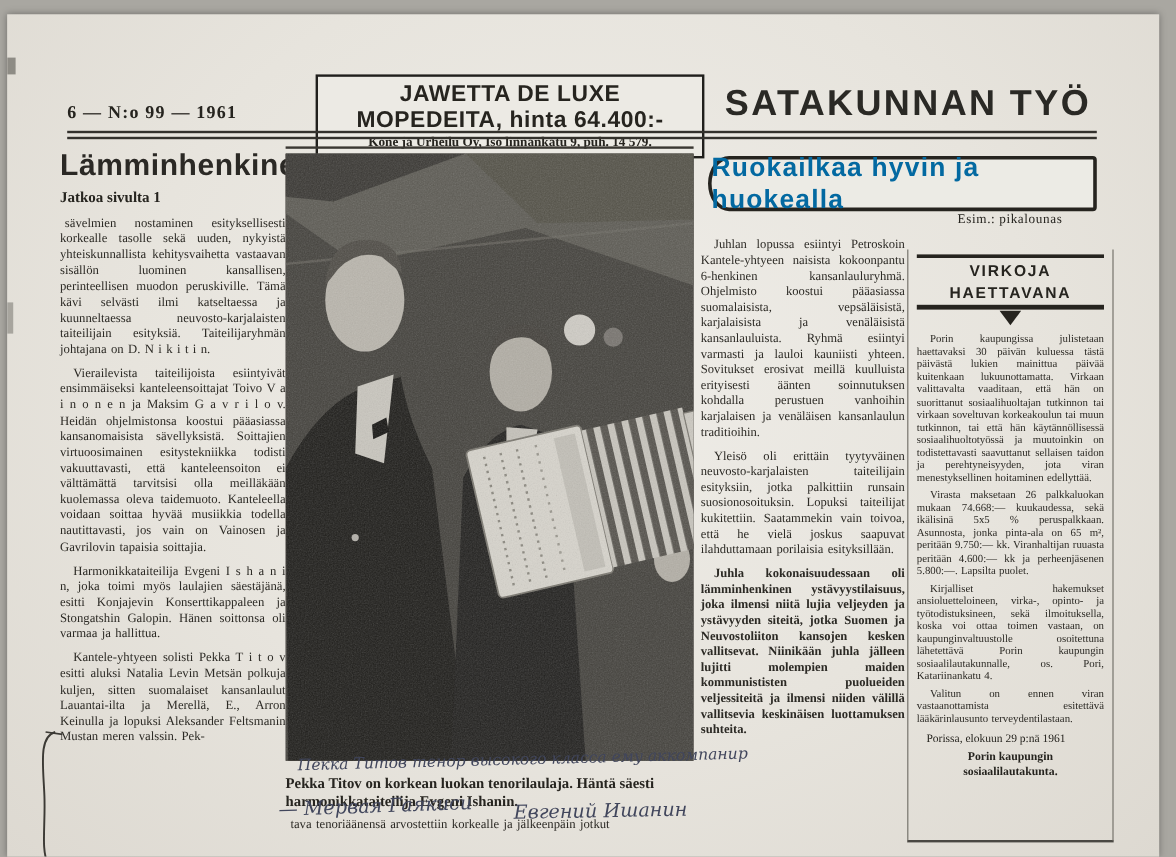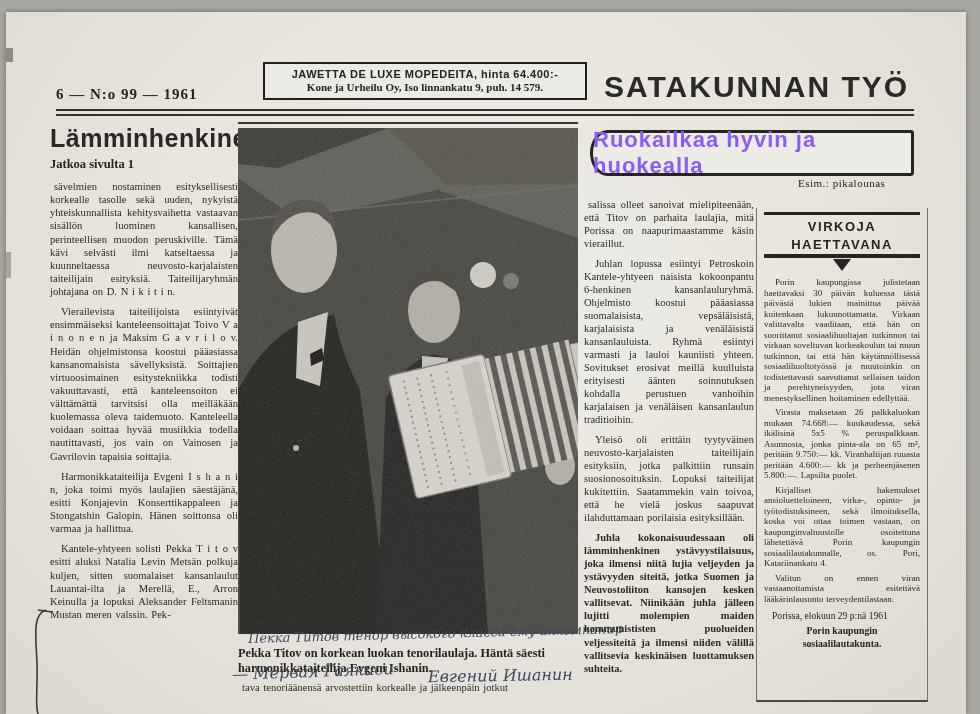--- a/index.html
+++ b/index.html
@@ -15,21 +15,21 @@
       radial-gradient(ellipse at 50% 40%, #efede8 0%, #e7e4dd 55%, #ddd9d1 100%);
     box-shadow:0 0 6px rgba(0,0,0,.35);
     overflow:hidden;
   }
   
   .issue{position:absolute;left:50px;top:74px;font-size:15px;font-weight:bold;letter-spacing:1px;}
   .adbox{
     position:absolute;left:257px;top:50px;width:304px;padding:4px 8px 5px;
     border:2px solid #201f1c;text-align:center;background:#eceae4;
   }
-  .adbox .l1{font-family:"Liberation Sans",sans-serif;font-weight:bold;font-size:11px;letter-spacing:.5px;}
+  .adbox .l1{font-family:"Liberation Sans",sans-serif;font-weight:bold;font-size:19px;letter-spacing:.5px;}
   .adbox .l2{font-weight:bold;font-size:11px;margin-top:1px;}
   .masthead{
     position:absolute;left:598px;top:58px;width:330px;
     font-family:"Liberation Sans",sans-serif;font-weight:bold;
     font-size:30px;letter-spacing:2px;color:#2a2925;
   }
   .toprule{position:absolute;left:50px;right:52px;top:97px;height:3px;
     border-top:2px solid #33312c;border-bottom:2px solid #33312c;}
   
   .colL{position:absolute;left:44px;top:112px;width:188px;}
@@ -59,21 +59,21 @@
   .hand.bot{left:-6px;top:540px;font-size:16px;transform:rotate(-2deg);}
   .hand.bot2{left:190px;top:544px;font-size:16px;transform:rotate(-1deg);}
   .belowcols{display:flex;gap:12px;margin-top:4px;}
   .belowcols p{flex:1;margin:0;}
   
   .resto{
     position:absolute;left:584px;top:118px;width:318px;height:40px;
     border:3px solid #26241f;border-radius:26px 5px 5px 26px / 34px 5px 5px 34px;
     display:flex;align-items:center;justify-content:center;background:#ecebe5;
   }
-  .resto .t{font-family:"Liberation Sans",sans-serif;font-weight:bold;font-size:22px;letter-spacing:1px;color:#8b5cf6;}
+  .resto .t{font-family:"Liberation Sans",sans-serif;font-weight:bold;font-size:22px;letter-spacing:1px;color:#0369a1;}
   .resto-sub{position:absolute;left:792px;top:165px;font-size:11px;letter-spacing:.5px;}
   
   .colM{position:absolute;left:578px;top:186px;width:170px;}
   .colM p.body{font-size:10.5px;}
   .colM p.last{font-weight:bold;}
   
   .colR{
     position:absolute;left:750px;top:196px;width:172px;height:494px;
     border-left:1px solid #76736c;border-right:1px solid #76736c;
     border-bottom:2px solid #4a4843;padding:0 7px;box-sizing:border-box;overflow:hidden;
@@ -190,21 +190,20 @@
       <p class="body noindent">tava tenoriäänensä arvostettiin korkealle ja jälkeenpäin jotkut</p>
     </div>
   </div>
 
   <div class="resto">
     <span class="t">Ruokailkaa hyvin ja huokealla</span>
   </div>
   <div class="resto-sub">Esim.: pikalounas</div>
 
   <div class="colM">
-    <p class="body noindent">salissa olleet sanoivat mielipiteenään, että Titov on parhaita laulajia, mitä Porissa on naapurimaastamme käsin vieraillut.</p>
     <p class="body">Juhlan lopussa esiintyi Petroskoin Kantele-yhtyeen naisista kokoonpantu 6-henkinen kansanlauluryhmä. Ohjelmisto koostui pääasiassa suomalaisista, vepsäläisistä, karjalaisista ja venäläisistä kansanlauluista. Ryhmä esiintyi varmasti ja lauloi kauniisti yhteen. Sovitukset erosivat meillä kuulluista erityisesti äänten soinnutuksen kohdalla perustuen vanhoihin karjalaisen ja venäläisen kansanlaulun traditioihin.</p>
     <p class="body">Yleisö oli erittäin tyytyväinen neuvosto-karjalaisten taiteilijain esityksiin, jotka palkittiin runsain suosionosoituksin. Lopuksi taiteilijat kukitettiin. Saatammekin vain toivoa, että he vielä joskus saapuvat ilahduttamaan porilaisia esityksillään.</p>
     <p class="body last">Juhla kokonaisuudessaan oli lämminhenkinen ystävyystilaisuus, joka ilmensi niitä lujia veljeyden ja ystävyyden siteitä, jotka Suomen ja Neuvostoliiton kansojen kesken vallitsevat. Niinikään juhla jälleen lujitti molempien maiden kommunististen puolueiden veljessiteitä ja ilmensi niiden välillä vallitsevia keskinäisen luottamuksen suhteita.</p>
   </div>
 
   <div class="colR">
     <div class="sechdr">
       <span>VIRKOJA HAETTAVANA</span>
     </div>
     <div class="tri"></div>

